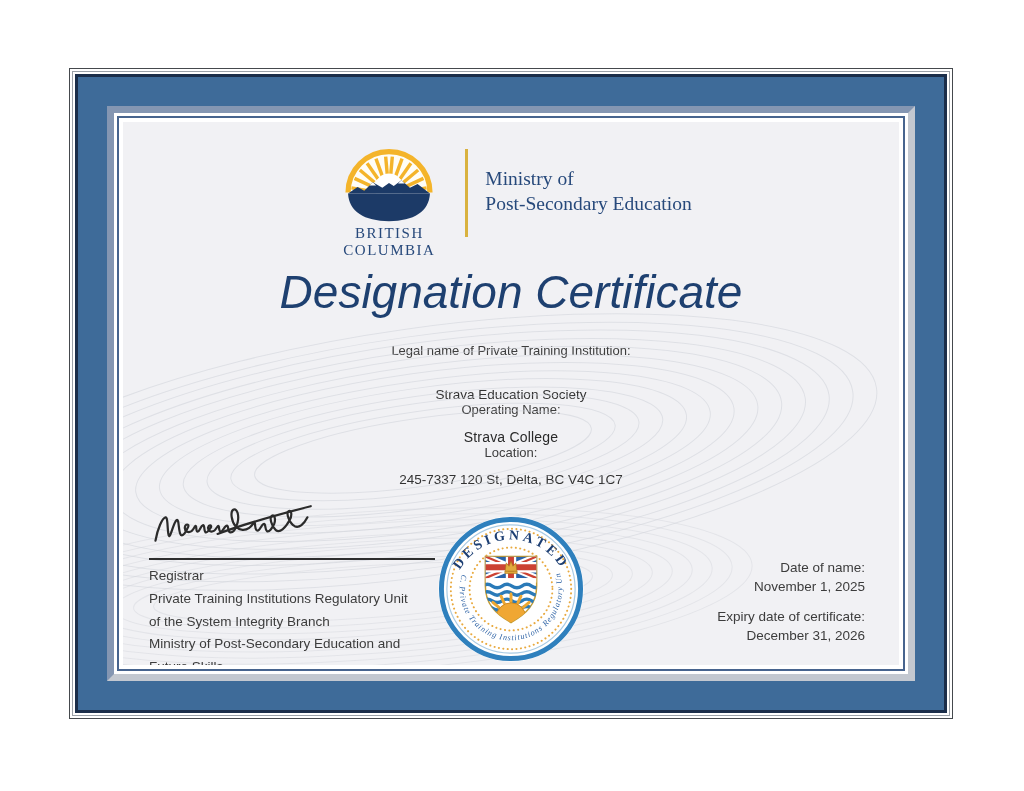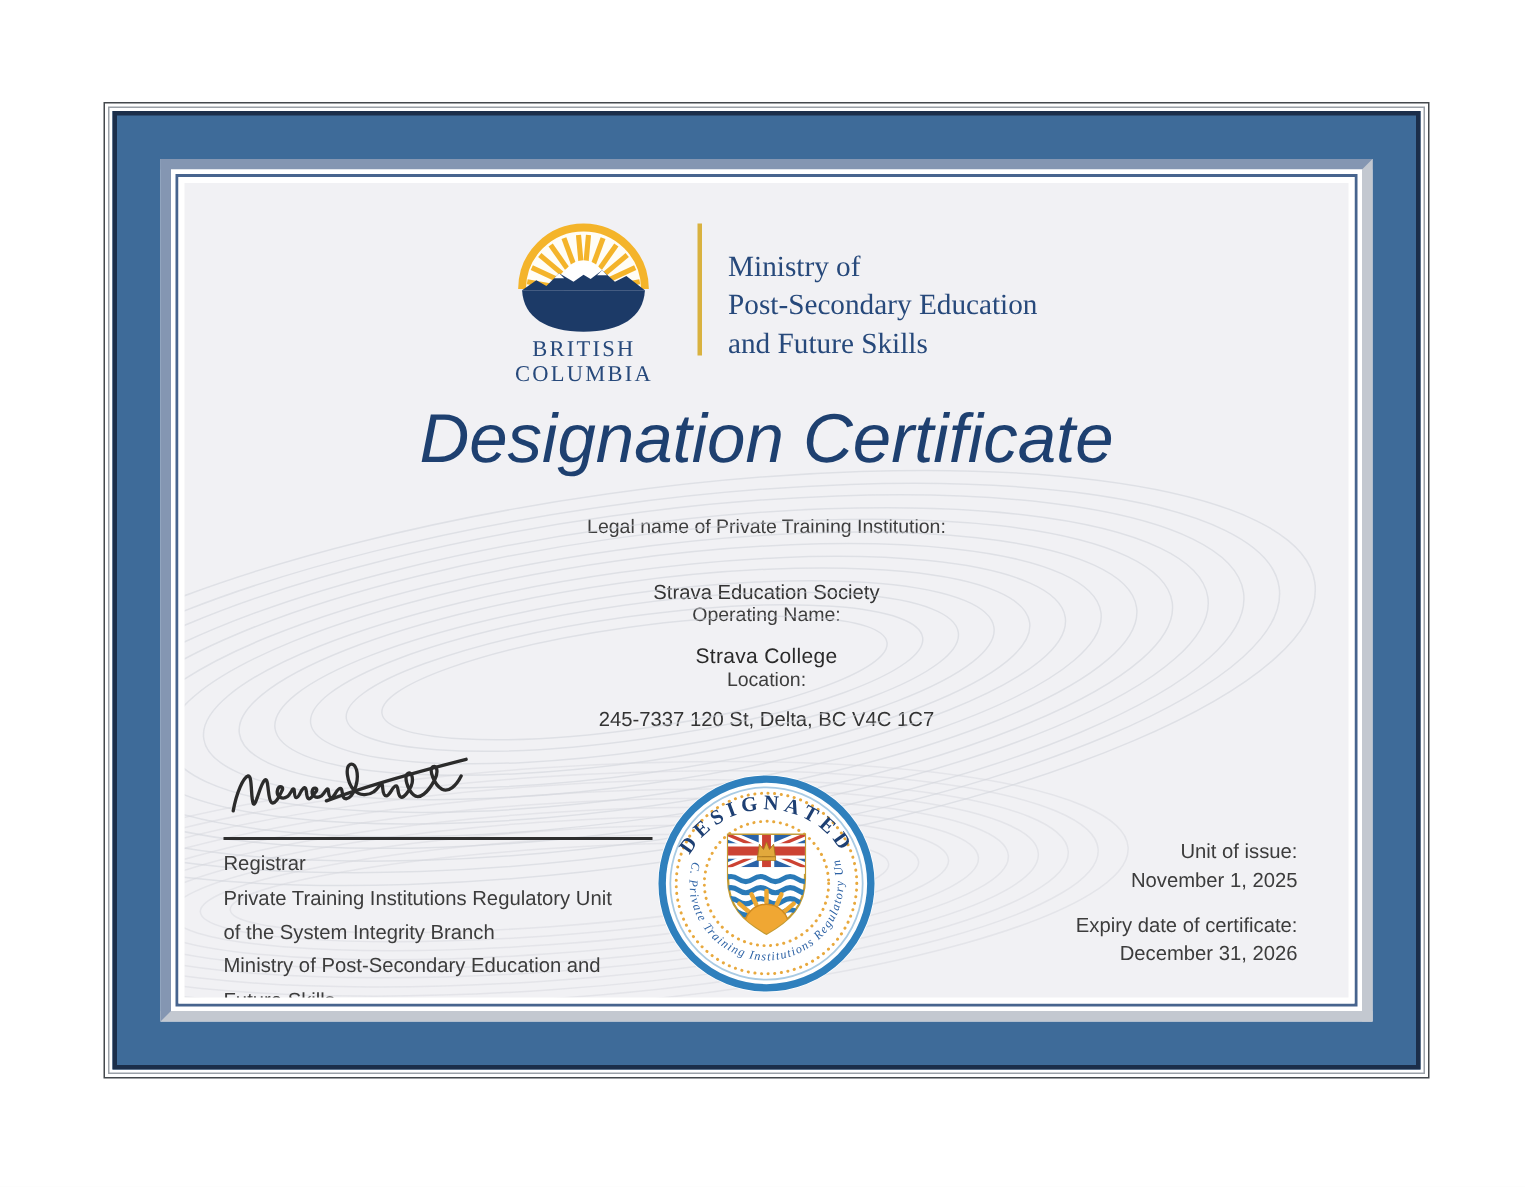--- a/index.html
+++ b/index.html
@@ -120,21 +120,20 @@
                 <path d="M63,37 L66.5,40.5 L59.5,40.5 Z" fill="#ffffff"></path>
                 <path d="M7,51 C8,70 24,80 50,80 C76,80 92,70 93,51 Z" fill="#1c3a67"></path>
               </svg>
               <div class="bc-logo-text">BRITISH</div>
               <div class="bc-logo-text">COLUMBIA</div>
             </div>
             <div class="gold-divider"></div>
             <div class="ministry">
               <div>Ministry of</div>
               <div>Post-Secondary Education</div>
-              <div>and Future Skills</div>
             </div>
           </div>
 
           <div class="title">Designation Certificate</div>
 
           <div class="field-label first">Legal name of Private Training Institution:</div>
           <div class="field-value">Strava Education Society</div>
 
           <div class="field-label">Operating Name:</div>
           <div class="college">Strava College</div>
@@ -215,21 +214,21 @@
                   <line x1="68.2" y1="89.5" x2="64.9" y2="82.3"></line>
                             <line x1="62.7" y1="93.7" x2="56.6" y2="88.6"></line>
                   <line x1="59.5" y1="99.9" x2="51.8" y2="97.8"></line>
                 </g>
                 <path d="M60,104 A15,15 0 0 1 90,104 L90,112 L60,112 Z" fill="#f0a733" stroke="#cf8a20" stroke-width="1"></path>
               </g>
             </g>
           </svg>
 
           <div class="dates">
-            <div>Unit of issue:</div>
+            <div>Date of name:</div>
             <div>November 1, 2025</div>
             <div class="gap"></div>
             <div>Expiry date of certificate:</div>
             <div>December 31, 2026</div>
           </div>
 
          </div>
         </div>
        </div>
       </div>

